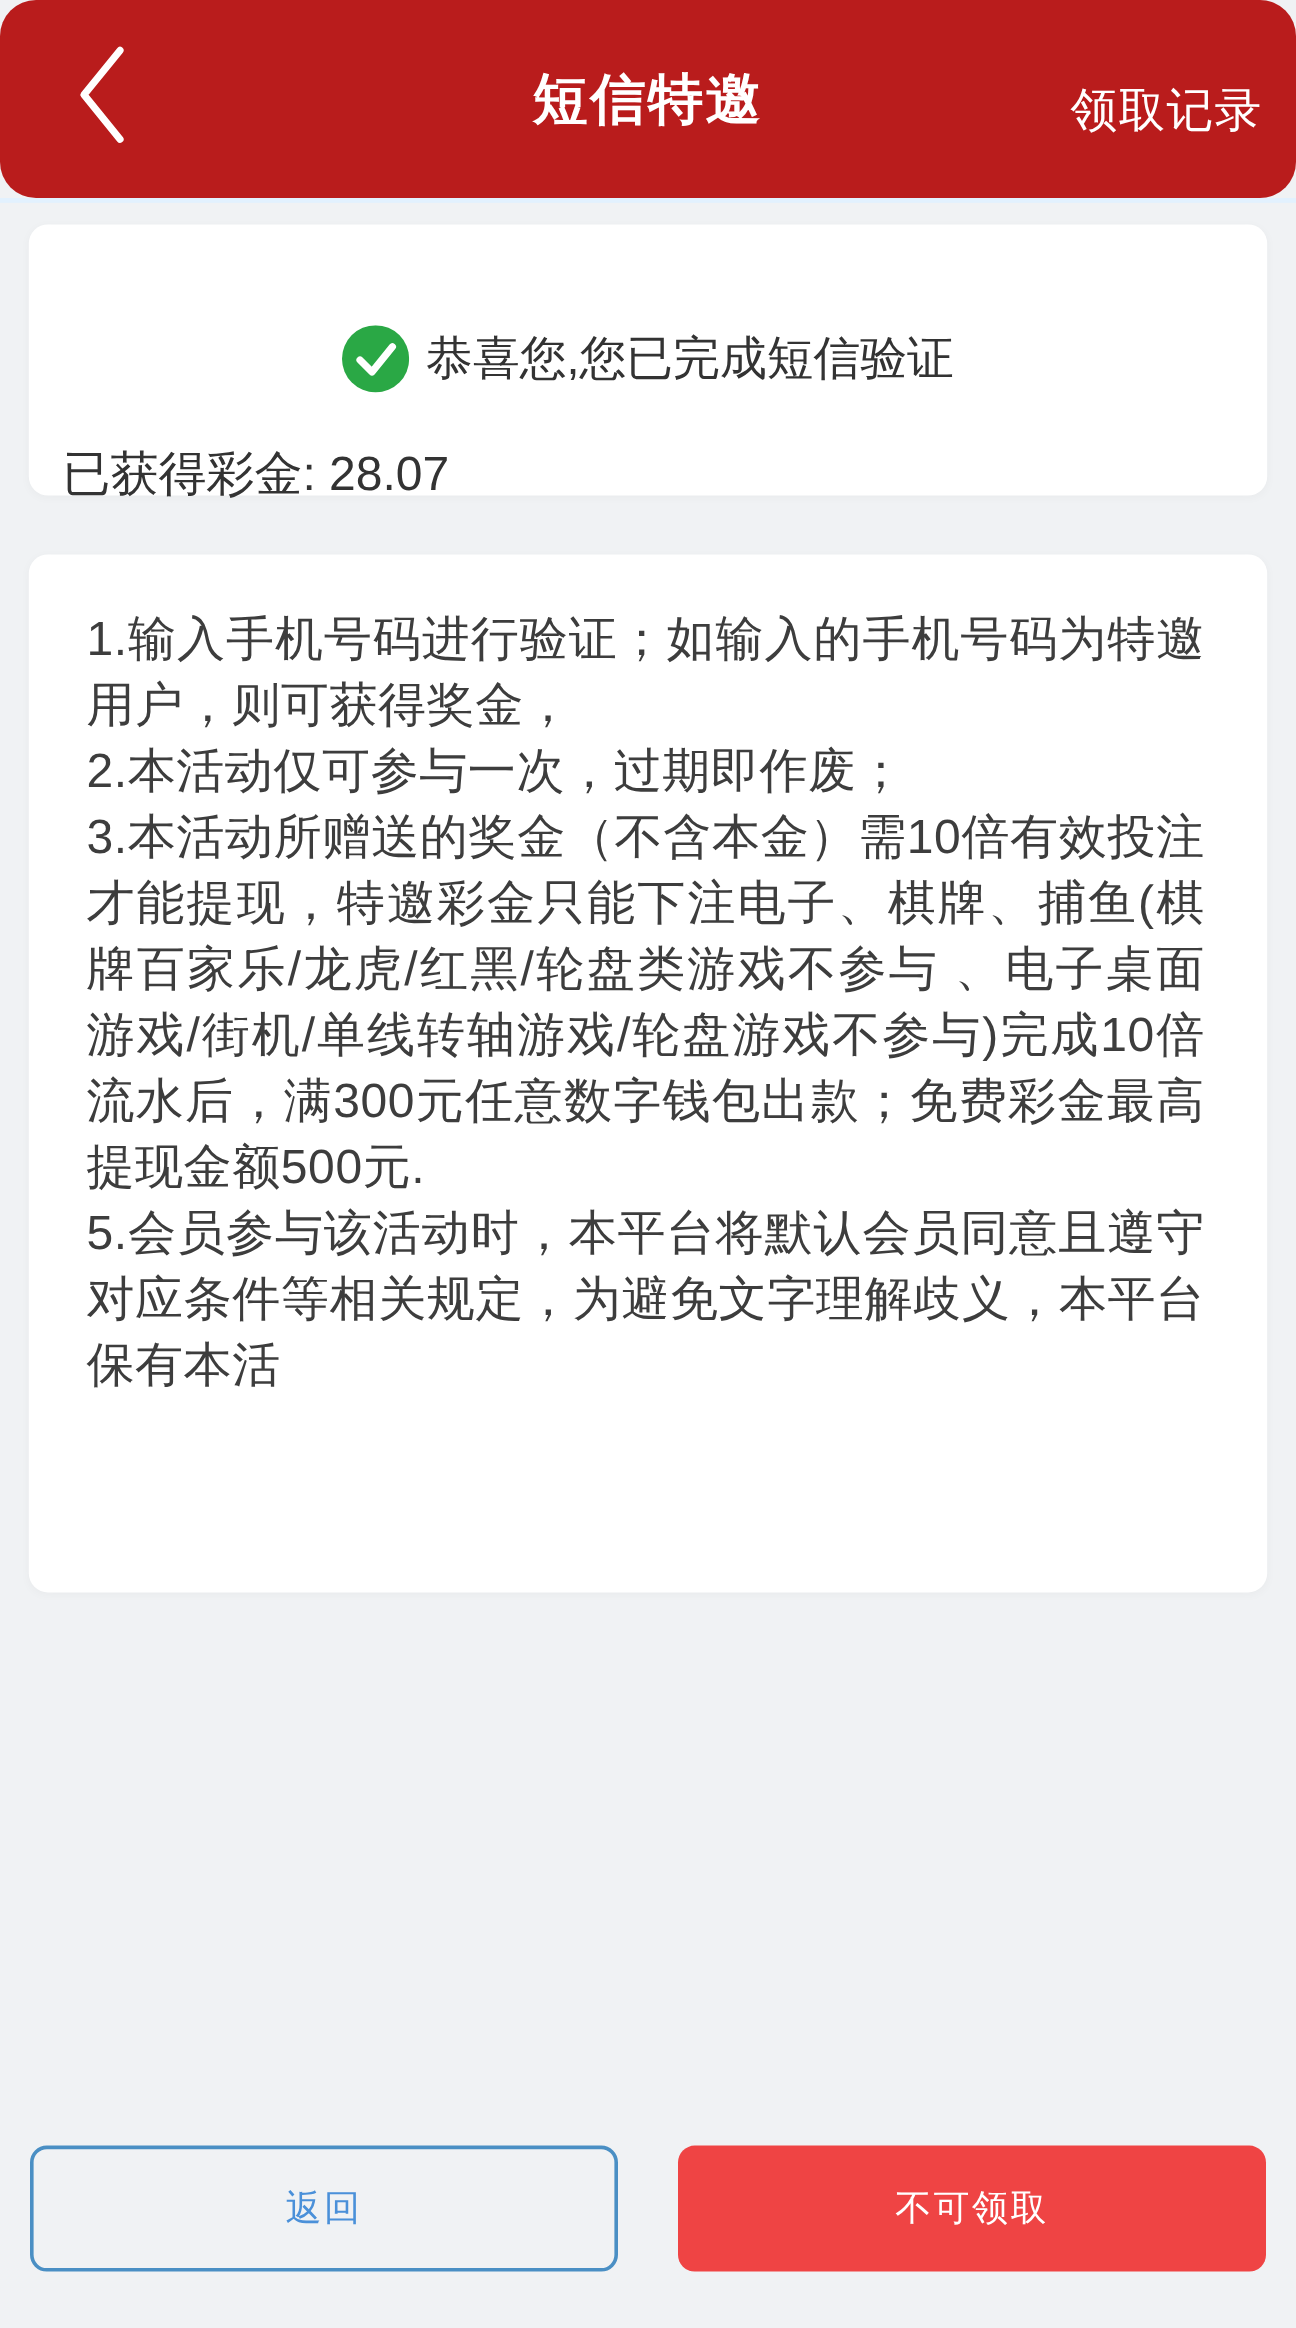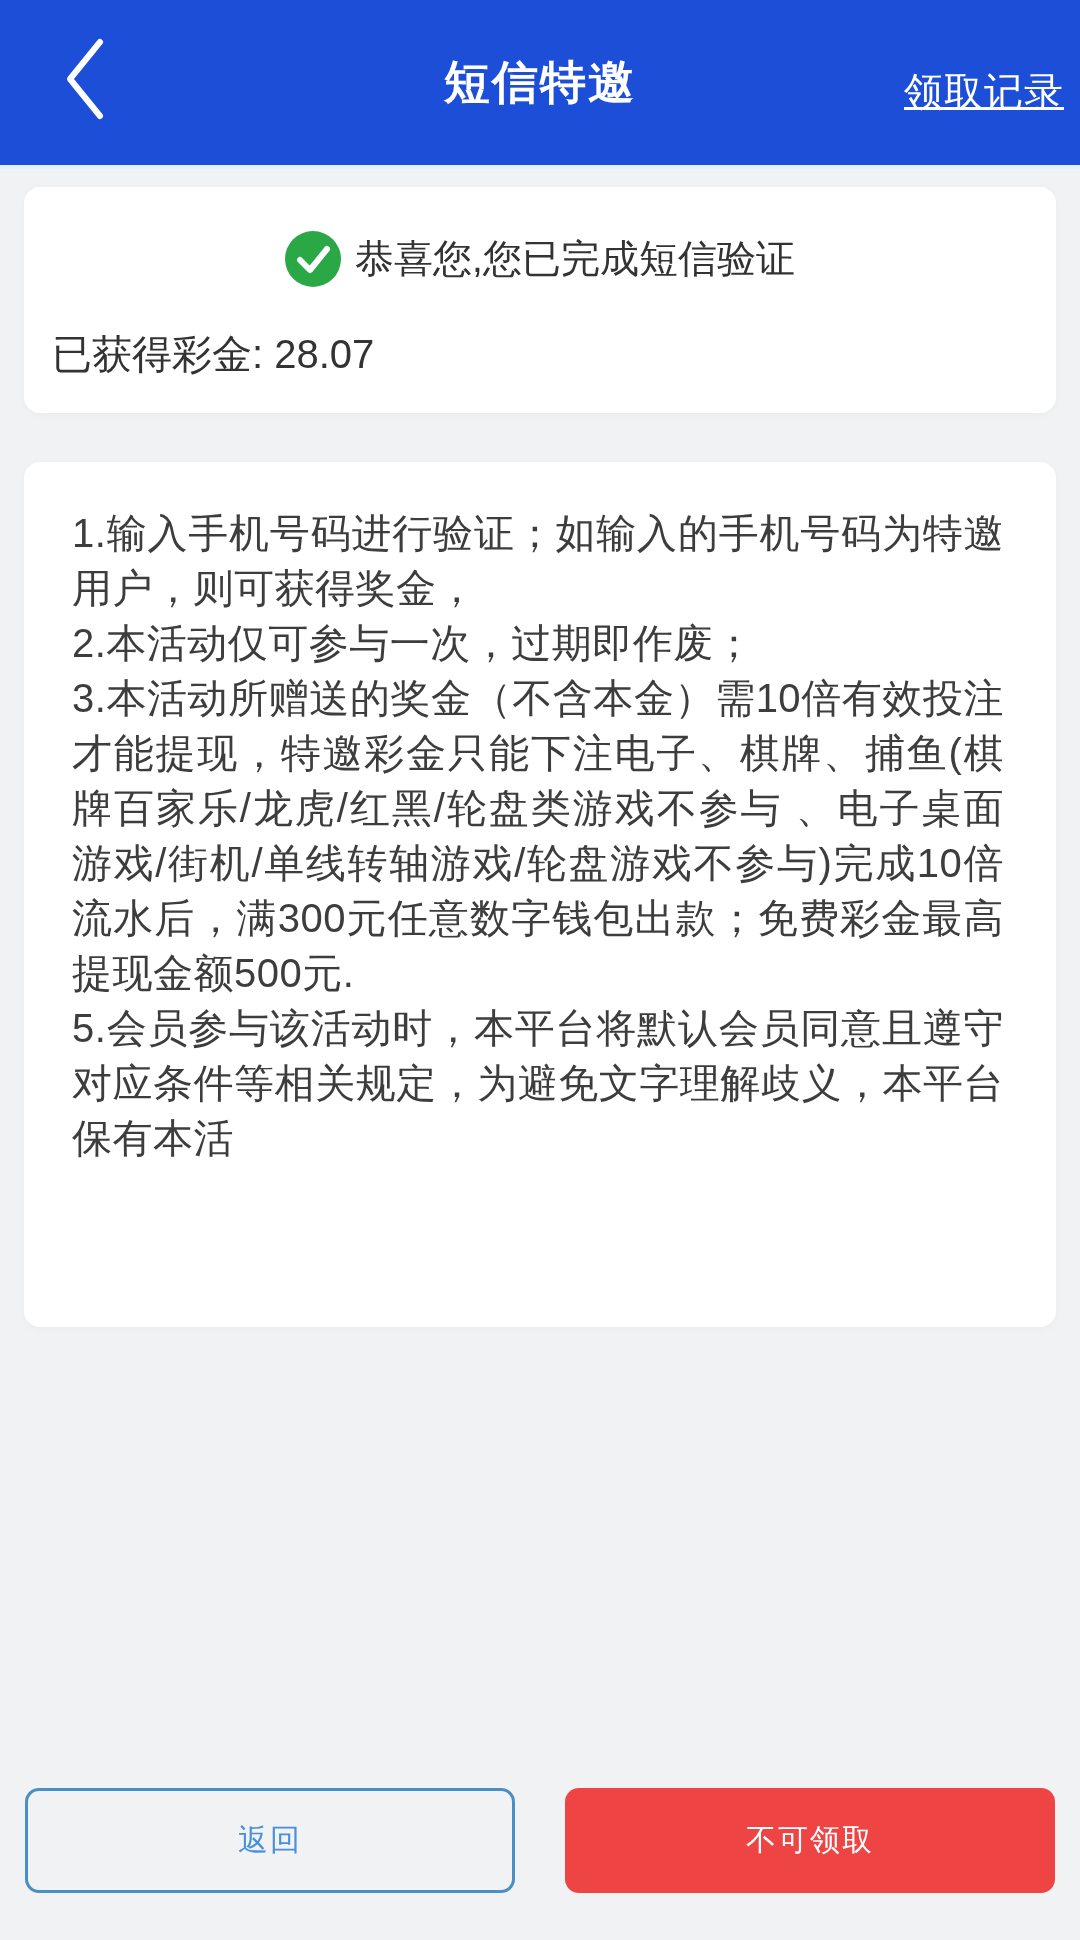--- a/index.html
+++ b/index.html
@@ -7,56 +7,56 @@
     width: 1080px; height: 1940px;
     font-family: "Liberation Sans", "DejaVu Sans", sans-serif;
     background: #f0f2f4;
     overflow: hidden;
     position: relative;
   }
   
   .app-header {
     position: absolute; left: 0; top: 0;
     width: 1080px; height: 165px;
-    background: #1d4ed8;
+    background: #b91c1c;
     display: flex; align-items: center;
     color: #ffffff;
+    border-radius: 30px;
   }
   .app-header::after {
     content: ""; position: absolute; left: 0; bottom: -4px;
     width: 100%; height: 4px; background: #e2f1fe;
   }
   .back-btn {
     position: absolute; left: 40px; top: 30px;
     width: 90px; height: 100px;
     display: flex; align-items: center; justify-content: center;
     cursor: pointer; background: transparent; border: none;
   }
   .page-title {
     position: absolute; left: 0; right: 0; top: 0; height: 165px;
     display: flex; align-items: center; justify-content: center;
     font-size: 46px; font-weight: bold; letter-spacing: 2px;
     pointer-events: none;
   }
   .records-link {
-    position: absolute; right: 16px; top: 0; height: 184px;
+    position: absolute; right: 28px; top: 0; height: 184px;
     display: flex; align-items: center;
     font-size: 39px; letter-spacing: 1px;
     cursor: pointer;
-    text-decoration: underline;
   }
   
   .card {
     position: absolute; left: 24px; width: 1032px;
     background: #ffffff; border-radius: 16px;
     box-shadow: 0 2px 8px rgba(0,0,0,0.03);
   }
   .status-card { top: 187px; height: 226px; }
   .status-row {
-    margin-top: 44px;
+    margin-top: 84px;
     display: flex; align-items: center; justify-content: center;
     gap: 14px;
   }
   .check-icon { width: 56px; height: 56px; flex: 0 0 auto; }
   .status-msg { font-size: 39px; color: #333333; }
   .bonus-text {
     margin-top: 40px; padding-left: 28px;
     font-size: 40px; color: #333333;
   }
   .rules-card {

